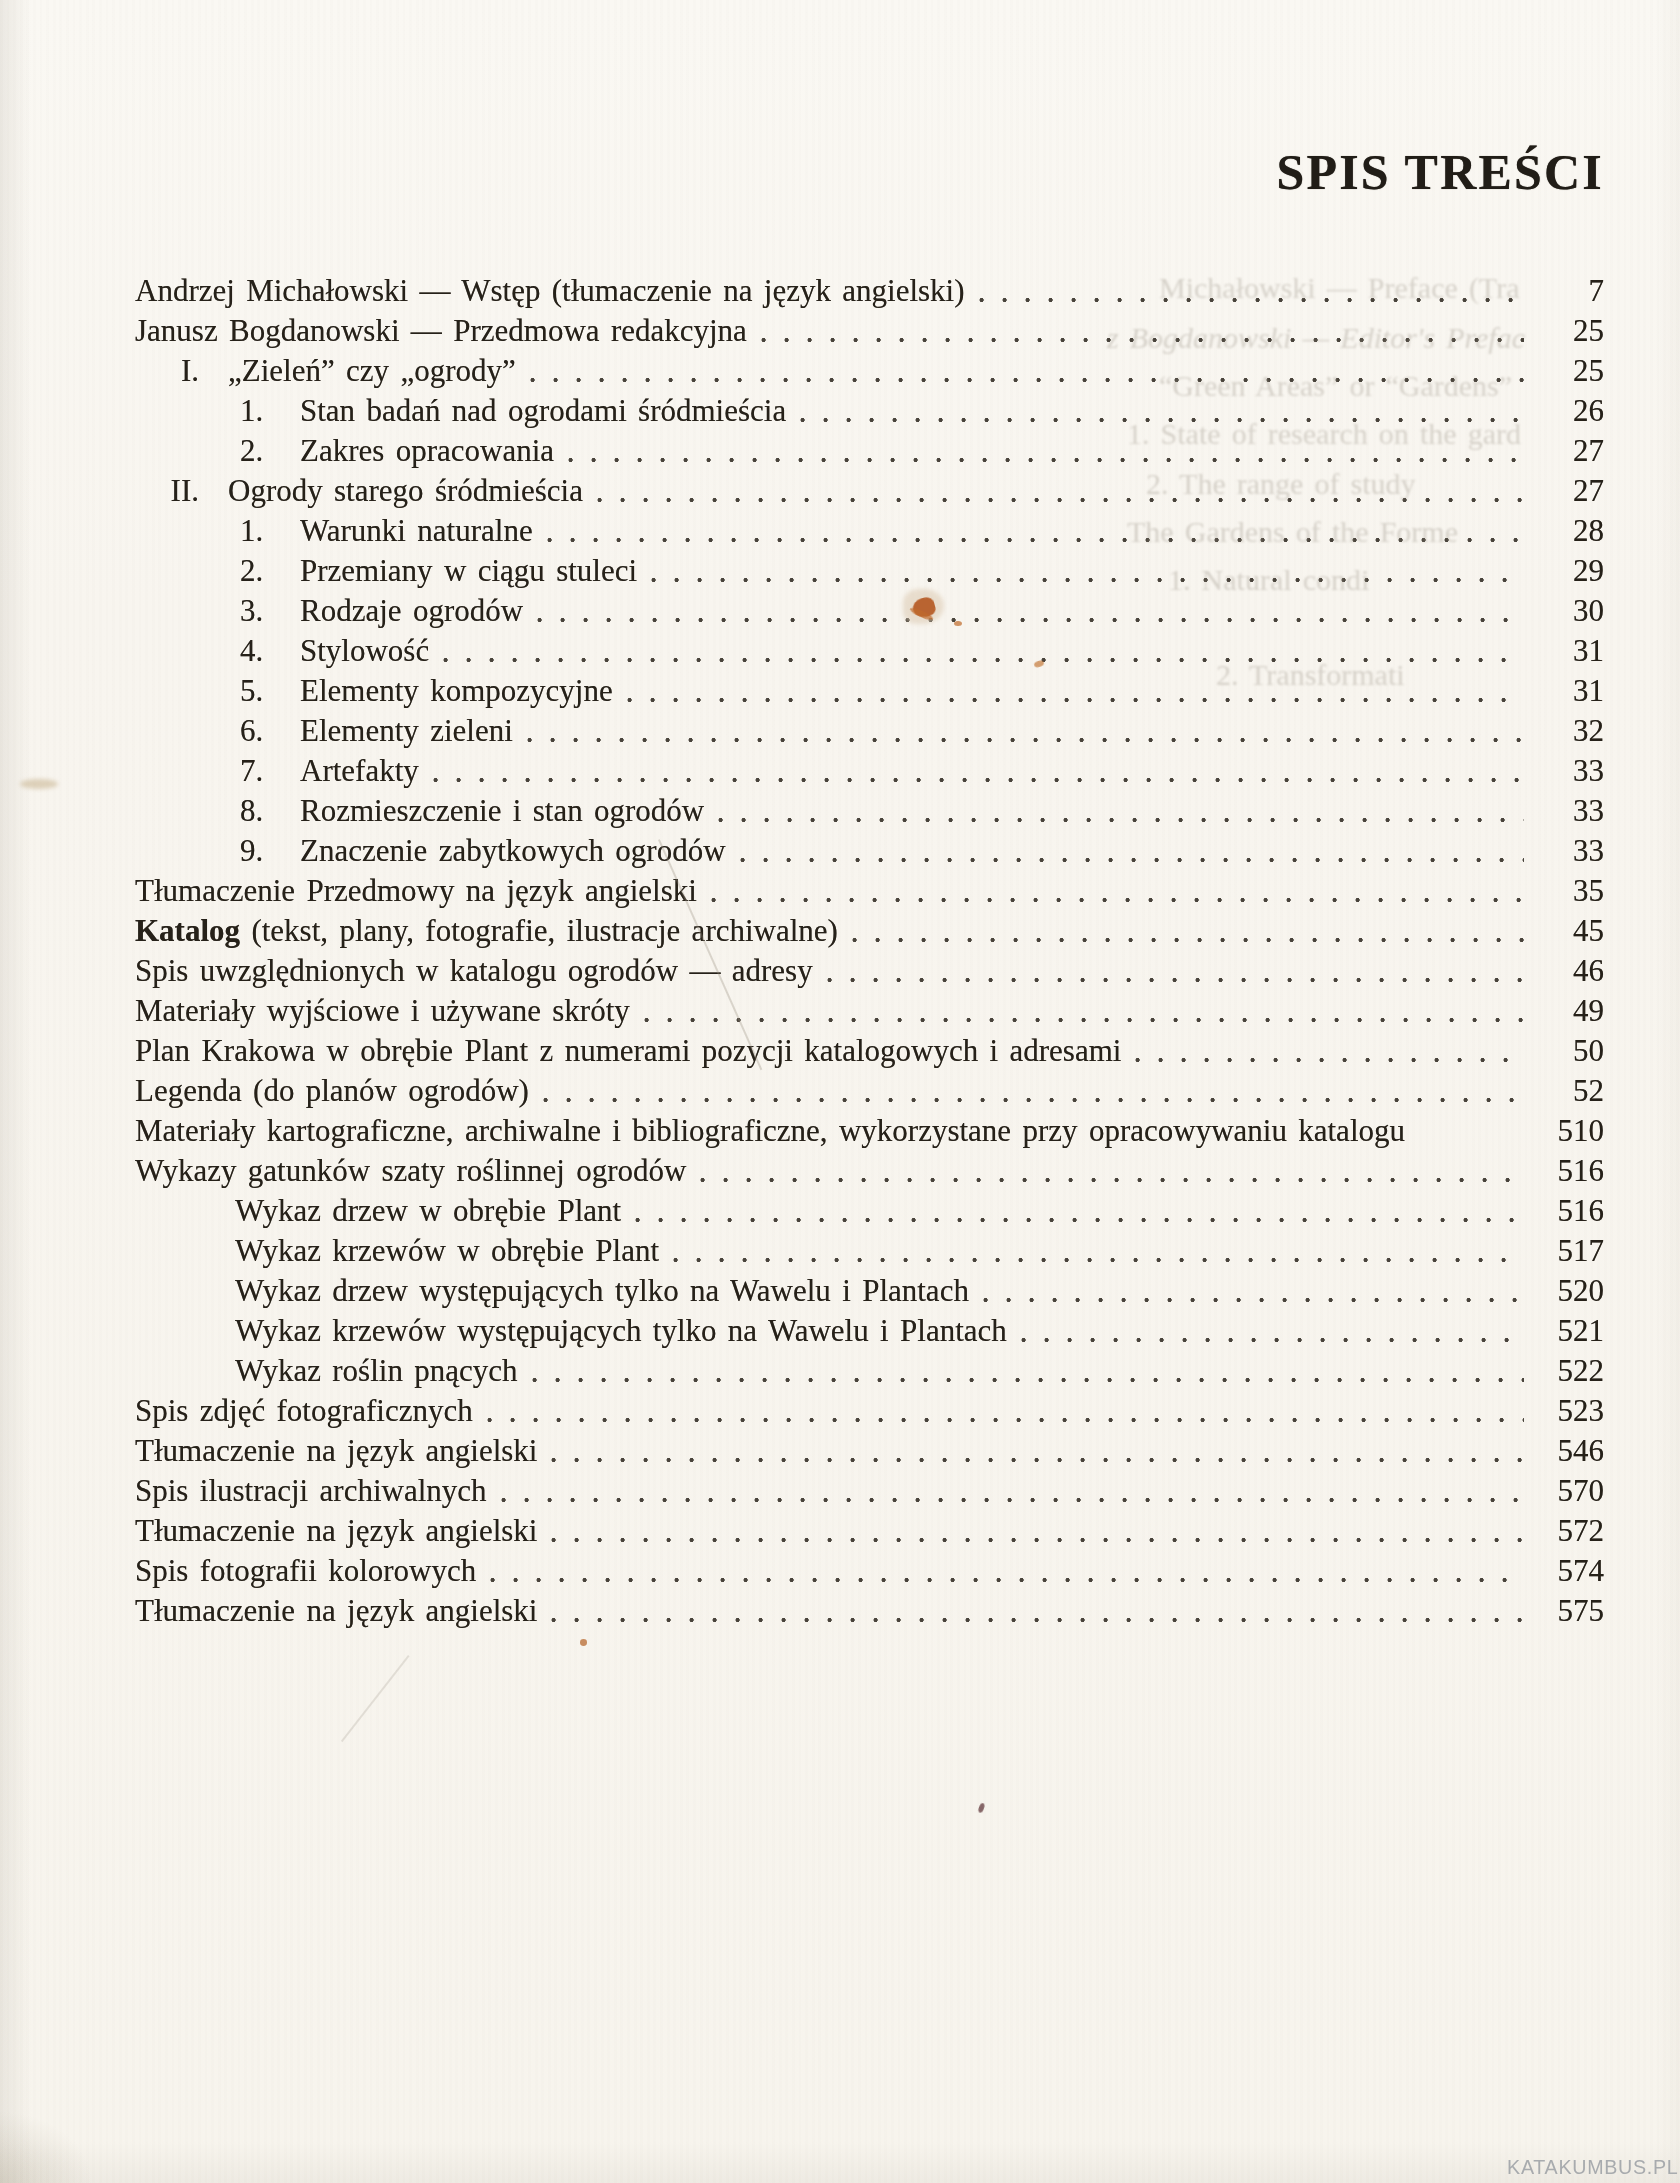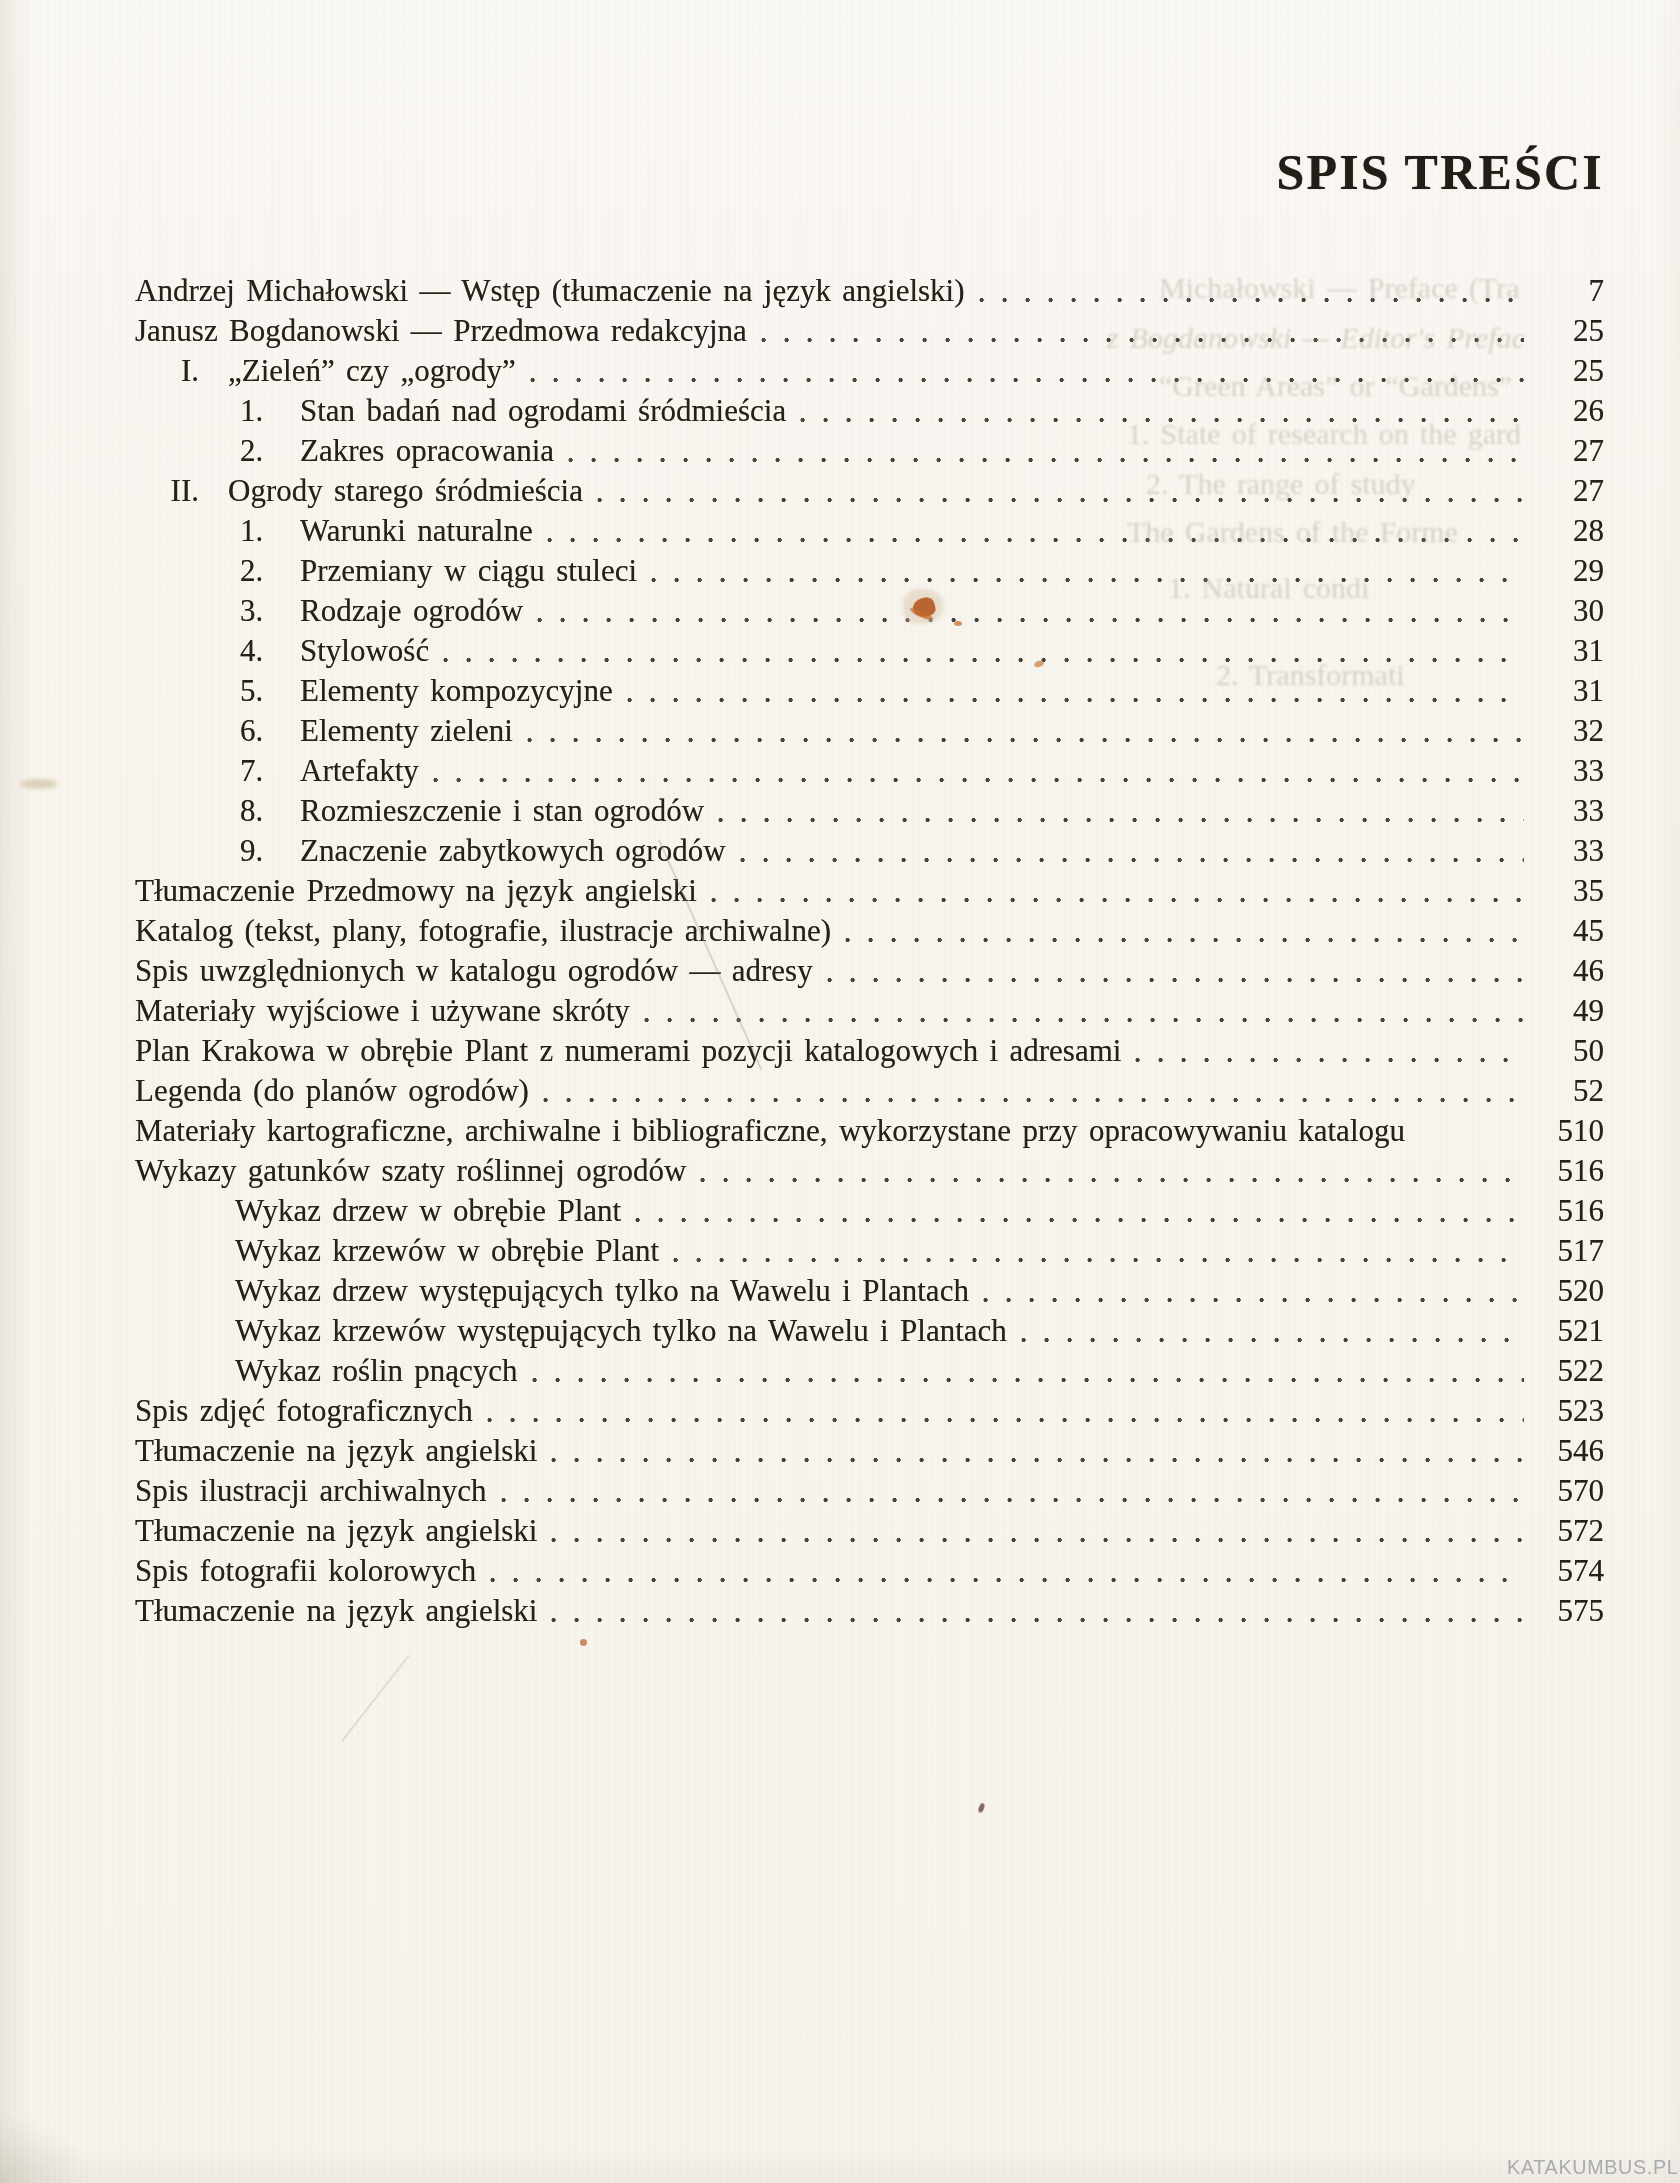--- a/index.html
+++ b/index.html
@@ -30,21 +30,21 @@
   .toc-row{
     display:flex;align-items:baseline;height:40px;line-height:40px;
     font-size:31px;color:#262119;white-space:nowrap;word-spacing:3.6px;
     text-shadow:0 0 0.5px rgba(38,33,25,.55);
   }
   .pref-roman{flex:none;width:93px;text-align:right;padding-right:29px;box-sizing:border-box;}
   .pref-num{flex:none;width:60px;}
   .ind-num{padding-left:105px;}
   .ind-deep{padding-left:100px;}
   .toc-label{flex:none;}
-  .toc-label b{font-weight:normal;text-align:center;}
+  .toc-label b{font-weight:bold;text-align:center;}
   .dot-leader{
     flex:1 1 auto;align-self:stretch;min-width:0;margin:0 7.3px 0 13px;
     background-image:radial-gradient(circle at 3.6px 29px, rgba(48,42,34,.88) 1.8px, rgba(48,42,34,0) 2.4px);
     background-size:23px 40px;background-repeat:repeat-x;
   }
   .no-dots .dot-leader{background:none;}
   .page-num{flex:none;width:73px;text-align:right;}
   .ghost{
     position:absolute;font-size:30px;color:#958d80;opacity:.34;
     filter:blur(0.9px);white-space:nowrap;word-spacing:3.6px;
@@ -280,21 +280,21 @@
   </div>
   </div>
 
 <div id="ghosts">
     <div class="ghost" style="left: 1127px; top: 271px; margin-left: 32px;">Michałowski — Preface (Tra</div>
     <div class="ghost" style="left: 1107px; top: 321px; font-style: italic;">z Bogdanowski — Editor's Prefac</div>
     <div class="ghost" style="left: 1159px; top: 369px;">“Green Areas” or “Gardens”</div>
     <div class="ghost" style="left: 1127px; top: 417px;">1. State of research on the gard</div>
     <div class="ghost" style="left: 1146px; top: 467px;">2. The range of study</div>
     <div class="ghost" style="left: 1127px; top: 515px;">The Gardens of the Forme</div>
-    <div class="ghost" style="left: 1168px; top: 563px; margin-top: 8px;">1. Natural condi</div>
+    <div class="ghost" style="left: 1168px; top: 563px;">1. Natural condi</div>
     <div class="ghost" style="left: 1181px; top: 658px; margin-left: 35px;">2. Transformati</div>
   </div>
 
 <div class="stain-halo"></div>
 <div class="stain-main"></div>
 <div class="stain-arm"></div>
 <div class="speck-1"></div>
 <div class="speck-2"></div>
 <div class="speck-3"></div>
 <div class="speck-4"></div>

